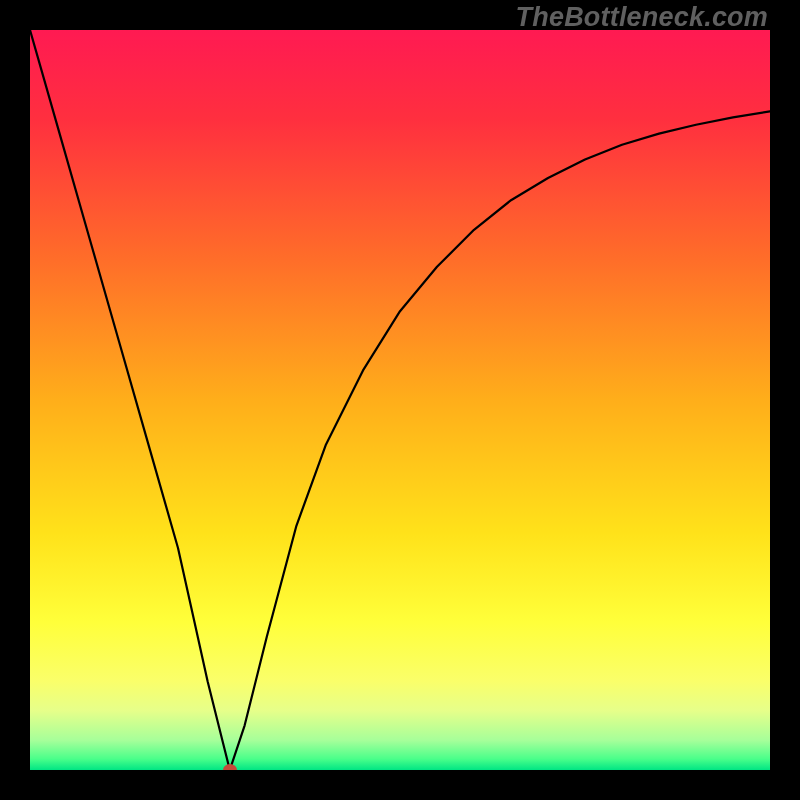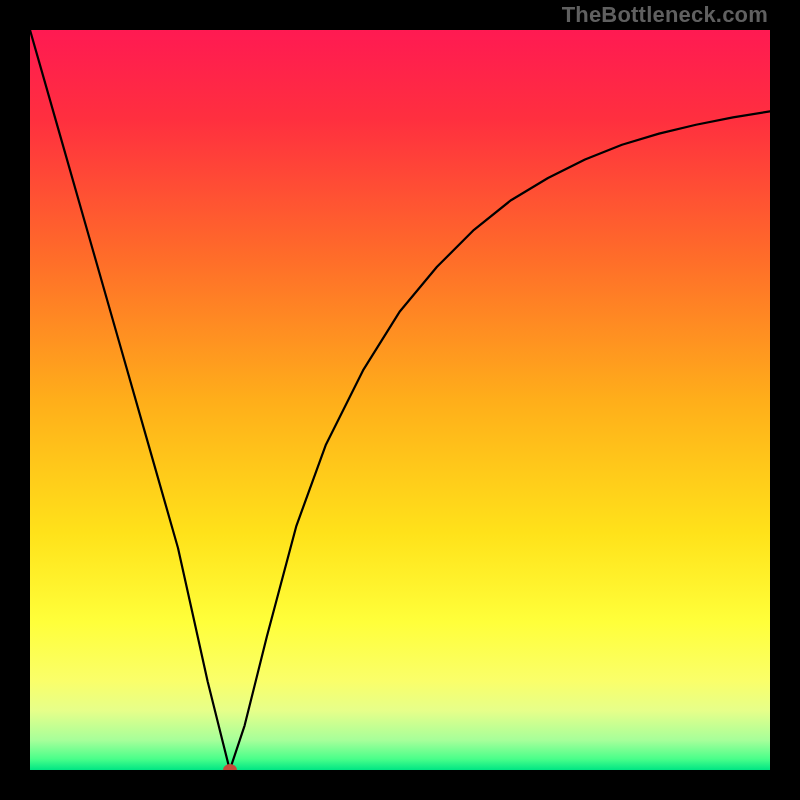--- a/index.html
+++ b/index.html
@@ -28,24 +28,25 @@
     left: 0;
     top: 0;
     width: 100%;
     height: 100%;
   }
   .watermark {
     position: absolute;
     top: 2px;
     right: 32px;
     font-family: Arial, Helvetica, sans-serif;
-    font-size: 22px;
+    font-size: 27px;
     font-weight: bold;
     color: #606060;
     letter-spacing: 0.2px;
+    font-style: italic;
   }
   svg.curve {
     position: absolute;
     left: 0;
     top: 0;
     width: 100%;
     height: 100%;
   }
   .marker {
     position: absolute;

